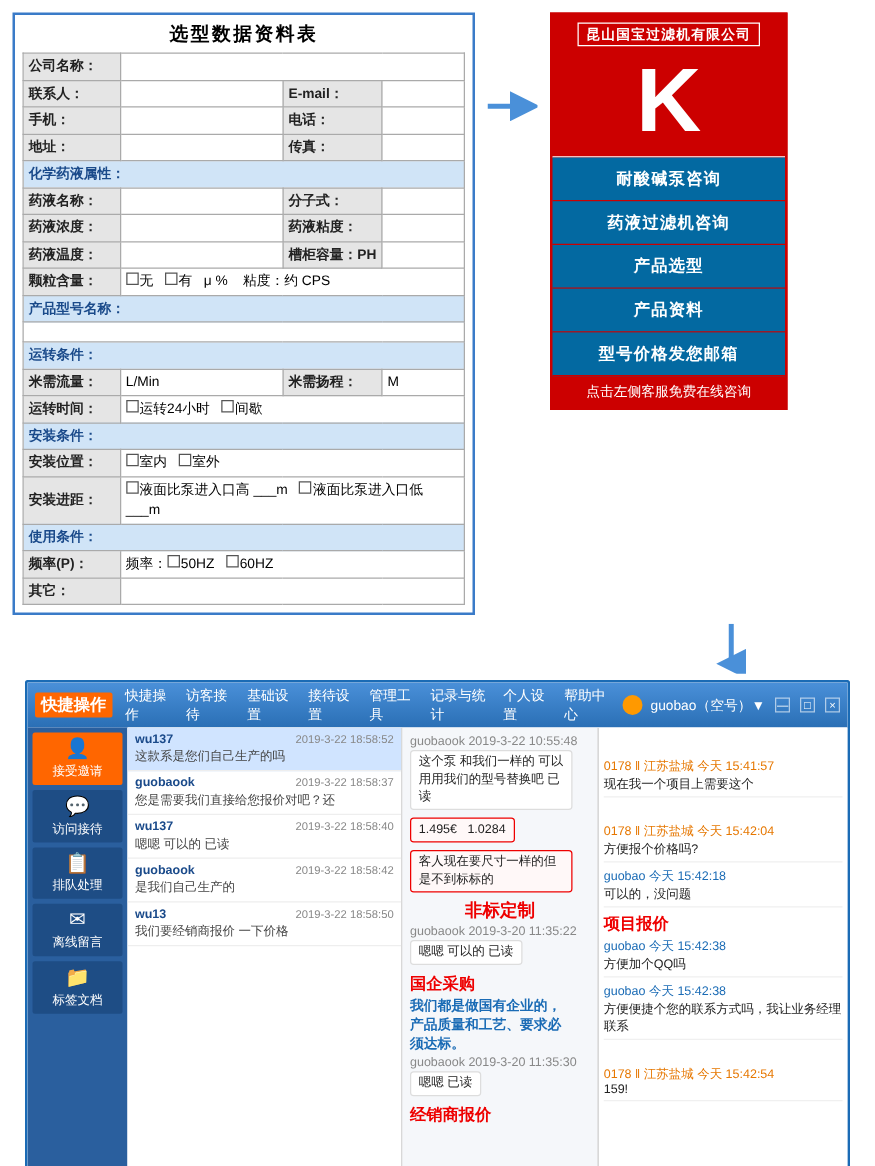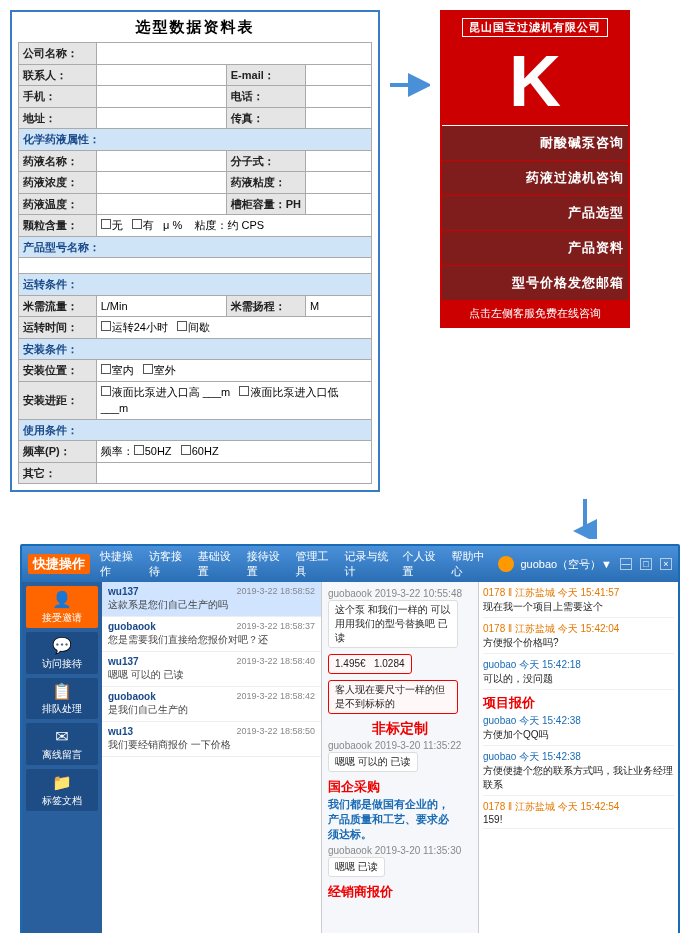--- a/index.html
+++ b/index.html
@@ -114,23 +114,23 @@
       font-family: Arial, sans-serif;
       display: block;
       padding: 5px 0;
     }
     .company-menu {
       display: flex;
       flex-direction: column;
       gap: 0;
     }
     .company-menu-item {
-      background: #7f1d1d;
-      color: #fff;
-      text-align: right;
+      background: #0369a1;
+      color: #fff;
+      text-align: center;
       padding: 8px 4px;
       font-size: 13px;
       font-weight: bold;
       border-bottom: 1px solid #c00;
       cursor: pointer;
       letter-spacing: 1px;
     }
     .company-footer {
       background: #c00;
       color: #fff;
@@ -356,20 +356,21 @@
     }
     .right-msg-text {
       color: #222;
       font-size: 10px;
     }
     .right-msg-header.blue {
       color: #1a6bb5;
     }
     .right-msg-header.orange {
       color: #e67700;
+      margin-top: 20px;
     }
 
     
     .bottom-wrapper {
       position: relative;
     }
   </style>
 </head>
 <body>
 

